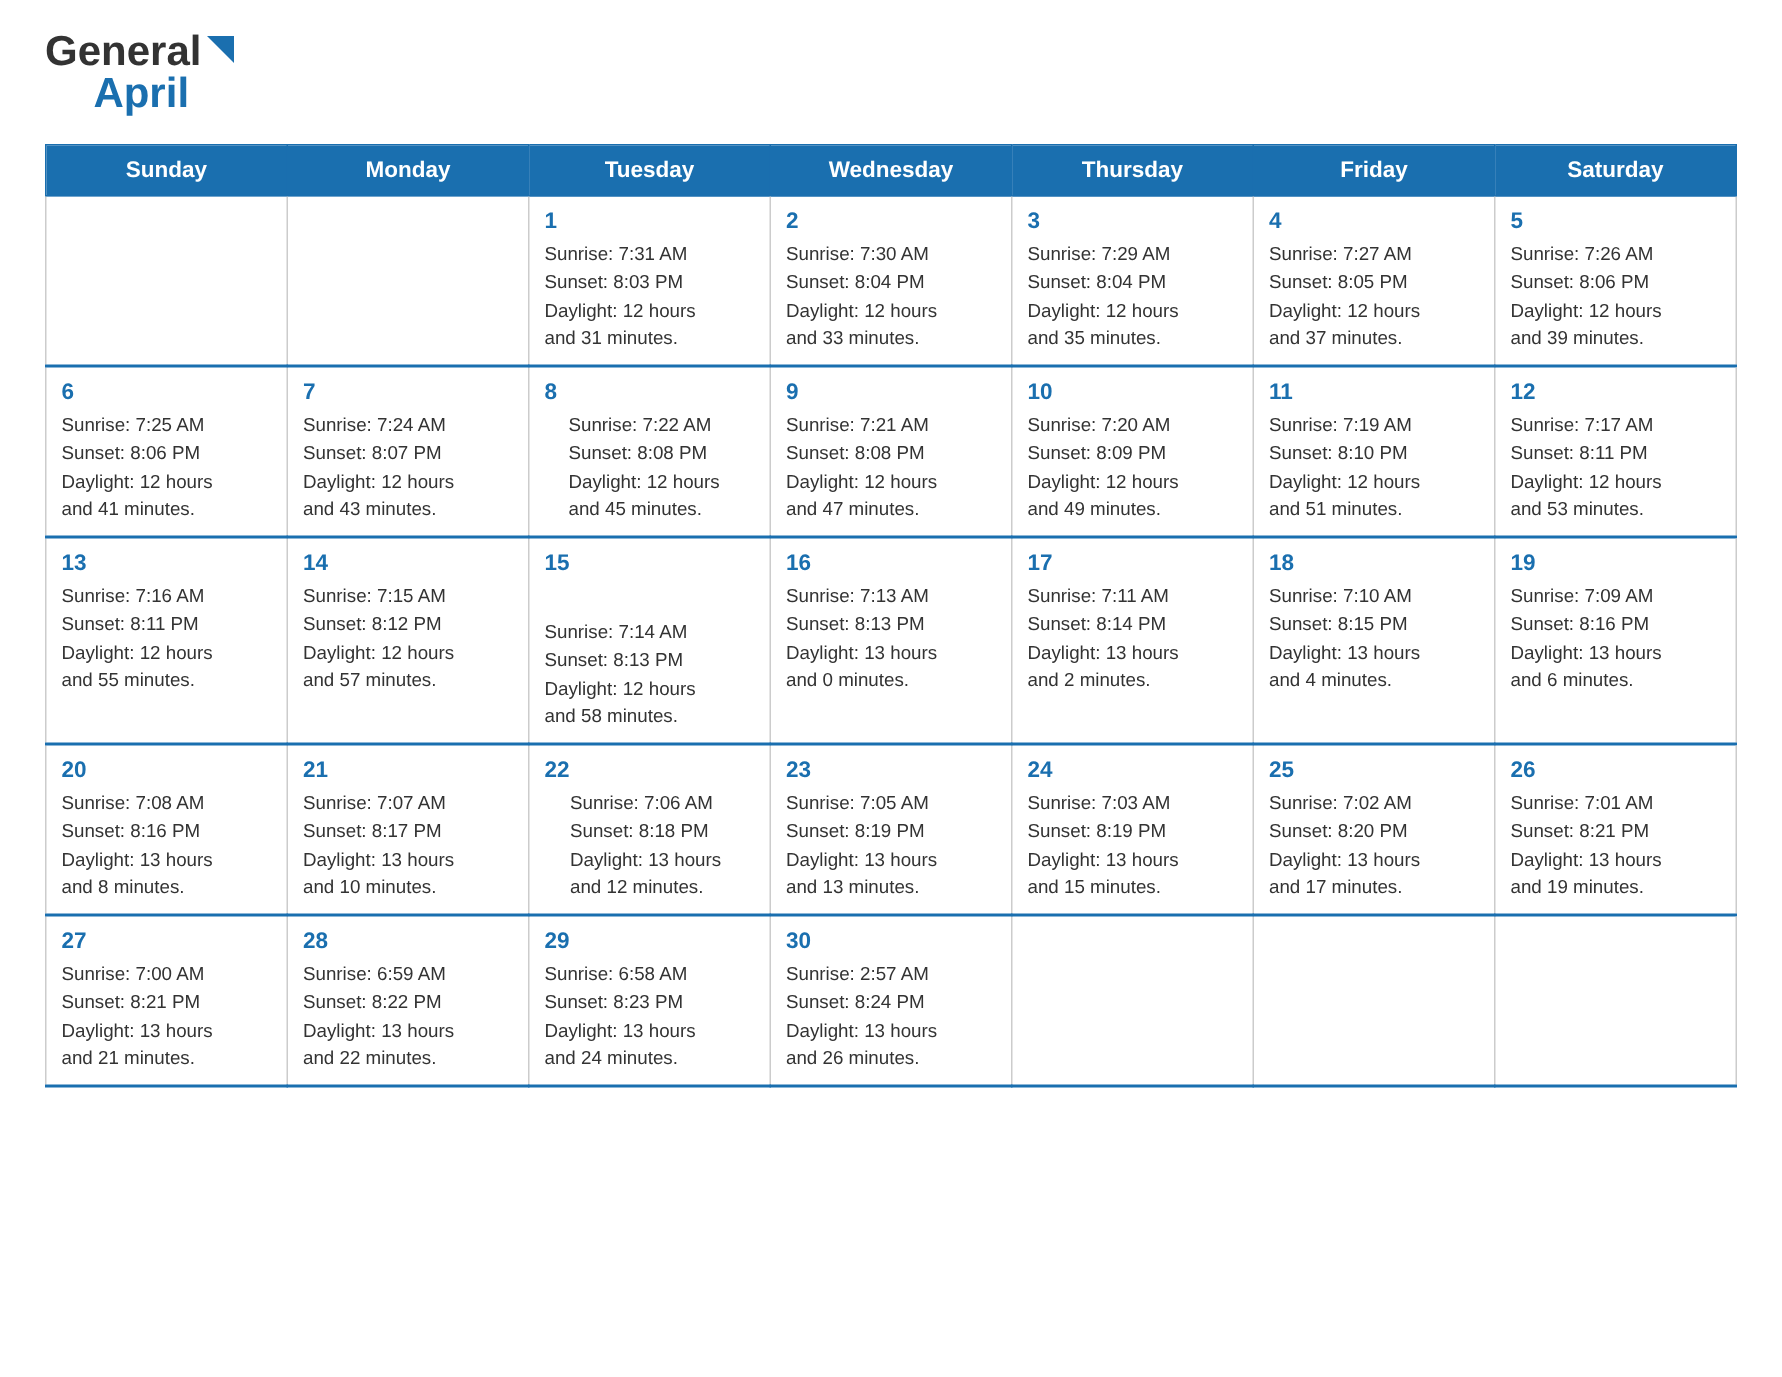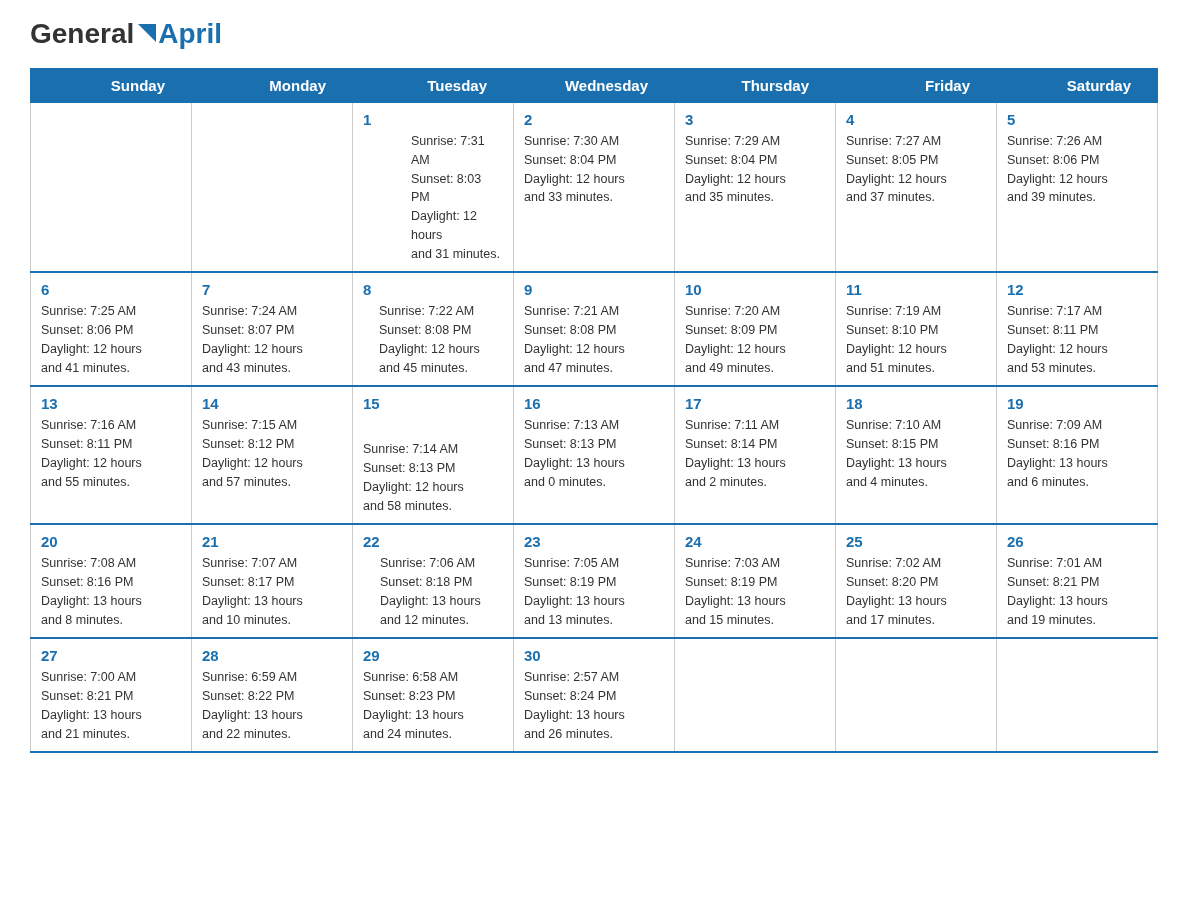--- a/index.html
+++ b/index.html
@@ -10,21 +10,21 @@
       color: #333;
     }
     .header {
       display: flex;
       justify-content: space-between;
       align-items: flex-start;
       margin-bottom: 20px;
     }
     .logo {
       display: flex;
-      flex-direction: row;
+      flex-direction: column;
       align-items: center;
     }
     .logo-general {
       font-size: 28px;
       font-weight: bold;
       color: #333;
       line-height: 1;
     }
     .logo-blue {
       font-size: 28px;
@@ -52,21 +52,21 @@
       table-layout: fixed;
     }
     thead tr {
       background-color: #1a6faf;
     }
     thead th {
       color: #fff;
       font-size: 15px;
       font-weight: bold;
       padding: 8px 26px;
-      text-align: right;
+      text-align: center;
       border: 1px solid #1a6faf;
     }
     tbody td {
       vertical-align: top;
       padding: 8px 10px;
       border: 1px solid #ccc;
       font-size: 13px;
       color: #333;
       height: 110px;
     }
@@ -114,21 +114,21 @@
       <th>Friday</th>
       <th>Saturday</th>
     </tr>
   </thead>
   <tbody id="calendar-body">
   <tr>
         <td class="empty-cell"></td>
         <td class="empty-cell"></td>
         <td>
           <div class="day-number">1</div>
-          <div class="day-info" style="white-space: pre-line; margin-left: 48px;">Sunrise: 7:31 AM
+          <div class="day-info" style="white-space: pre-line;">Sunrise: 7:31 AM
 Sunset: 8:03 PM
 Daylight: 12 hours
 and 31 minutes.</div>
         </td>
         <td>
           <div class="day-number">2</div>
           <div class="day-info" style="white-space: pre-line;">Sunrise: 7:30 AM
 Sunset: 8:04 PM
 Daylight: 12 hours
 and 33 minutes.</div>

